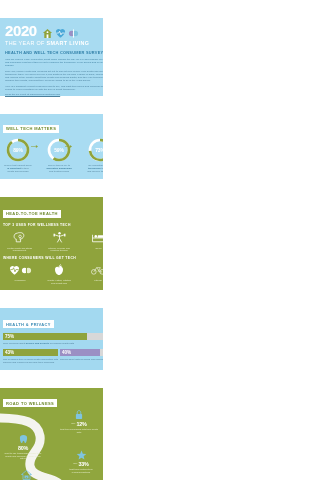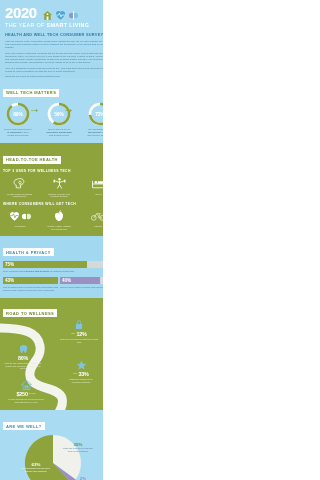--- a/index.html
+++ b/index.html
@@ -5,21 +5,21 @@
   html,body{margin:0;padding:0;background:#ffffff;}
   body{
     width:103px;height:480px;
     font-family:"Liberation Sans",sans-serif;
     overflow:hidden;
     -webkit-font-smoothing:antialiased;
   }
   .page{position:relative;width:103px;height:480px;overflow:hidden;}
 
   
-  .sec{position:relative;width:118px;box-sizing:border-box;}
+  .sec{position:relative;width:118px;box-sizing:border-box;margin-top:18px;}
   .sec-blue{background:#a9dcf2;}
   .sec-blue2{background:#a3d9f0;}
   .sec-green{background:#8fa33c;}
   .sec-green2{background:#90a63e;}
 
   
   .hdr{height:78px;background:linear-gradient(180deg,#a8dbf1 0%,#a8dbf1 60%,#a4d9f0 100%);padding:5px 5px 0 5px;box-sizing:border-box;position:relative;}
   .hdr-top{display:flex;align-items:center;gap:2px;}
   .yr{
     font-size:15px;font-weight:bold;color:#ffffff;letter-spacing:-0.4px;

